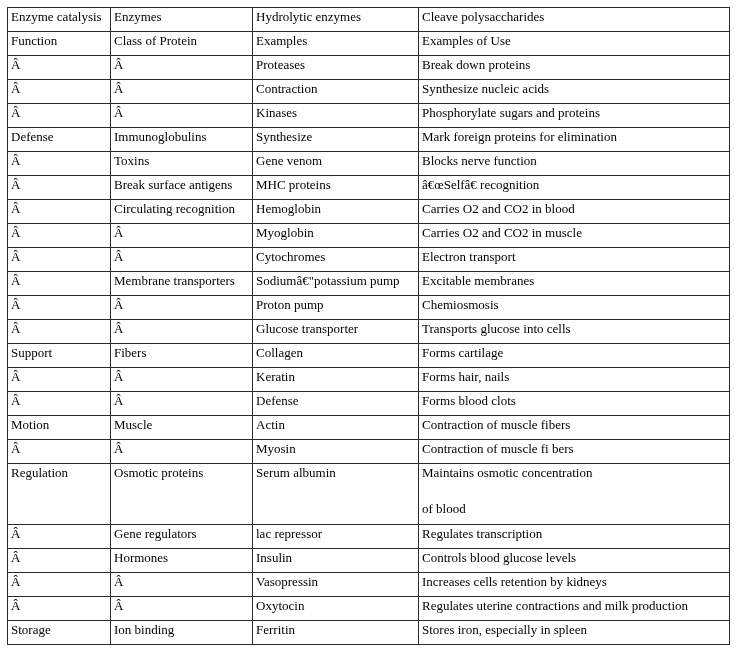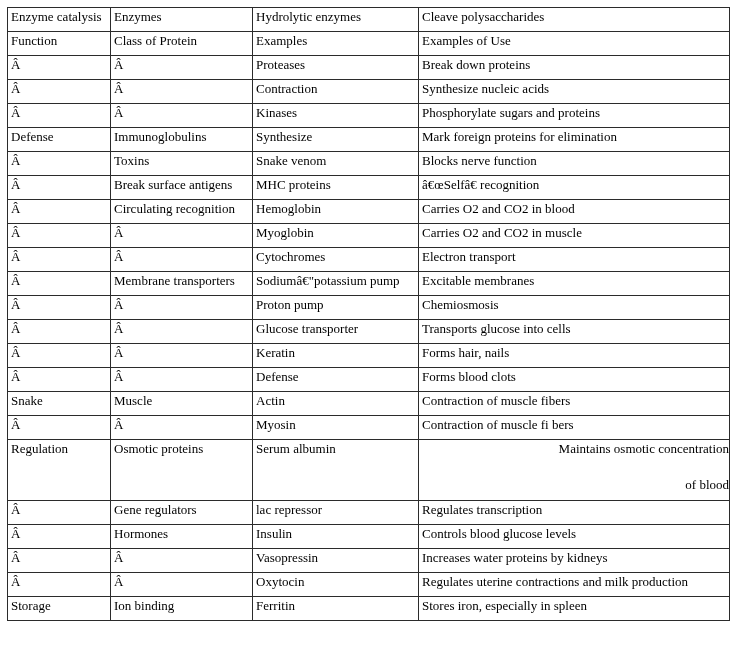--- a/index.html
+++ b/index.html
@@ -39,21 +39,20 @@
   }
   col.c1 { width: 103px; }
   col.c2 { width: 142px; }
   col.c3 { width: 166px; }
   col.c4 { width: 311px; }
 
   
   tr.tall-row td { height: 56px; }
   tr.tall-row td.multiline {
     white-space: normal;
-    text-align: right;
   }
   tr.tall-row td.multiline .line-gap {
     display: block;
     height: 21px;
   }
 </style>
 </head>
 <body>
 
 <div id="table-wrap">
@@ -97,21 +96,21 @@
         </tr>
         <tr>
           <td>Defense</td>
           <td>Immunoglobulins</td>
           <td>Synthesize</td>
           <td>Mark foreign proteins for elimination</td>
         </tr>
         <tr>
           <td>Â</td>
           <td>Toxins</td>
-          <td>Snake venom</td>
+          <td>Gene venom</td>
           <td>Blocks nerve function</td>
         </tr>
         <tr>
           <td>Â</td>
           <td>Break surface antigens</td>
           <td>MHC proteins</td>
           <td>â€œSelfâ€ recognition</td>
         </tr>
         <tr>
           <td>Â</td>
@@ -143,33 +142,39 @@
           <td>Proton pump</td>
           <td>Chemiosmosis</td>
         </tr>
         <tr>
           <td>Â</td>
           <td>Â</td>
           <td>Glucose transporter</td>
           <td>Transports glucose into cells</td>
         </tr>
         <tr>
+          <td>Support</td>
+          <td>Fibers</td>
+          <td>Collagen</td>
+          <td>Forms cartilage</td>
+        </tr>
+        <tr>
           <td>Â</td>
           <td>Â</td>
           <td>Keratin</td>
           <td>Forms hair, nails</td>
         </tr>
         <tr>
           <td>Â</td>
           <td>Â</td>
           <td>Defense</td>
           <td>Forms blood clots</td>
         </tr>
         <tr>
-          <td>Snake</td>
+          <td>Motion</td>
           <td>Muscle</td>
           <td>Actin</td>
           <td>Contraction of muscle fibers</td>
         </tr>
         <tr>
           <td>Â</td>
           <td>Â</td>
           <td>Myosin</td>
           <td>Contraction of muscle fi bers</td>
         </tr>
@@ -188,21 +193,21 @@
         <tr>
           <td>Â</td>
           <td>Hormones</td>
           <td>Insulin</td>
           <td>Controls blood glucose levels</td>
         </tr>
         <tr>
           <td>Â</td>
           <td>Â</td>
           <td>Vasopressin</td>
-          <td>Increases water proteins by kidneys</td>
+          <td>Increases cells retention by kidneys</td>
         </tr>
         <tr>
           <td>Â</td>
           <td>Â</td>
           <td>Oxytocin</td>
           <td>Regulates uterine contractions and milk production</td>
         </tr>
         <tr>
           <td>Storage</td>
           <td>Ion binding</td>

